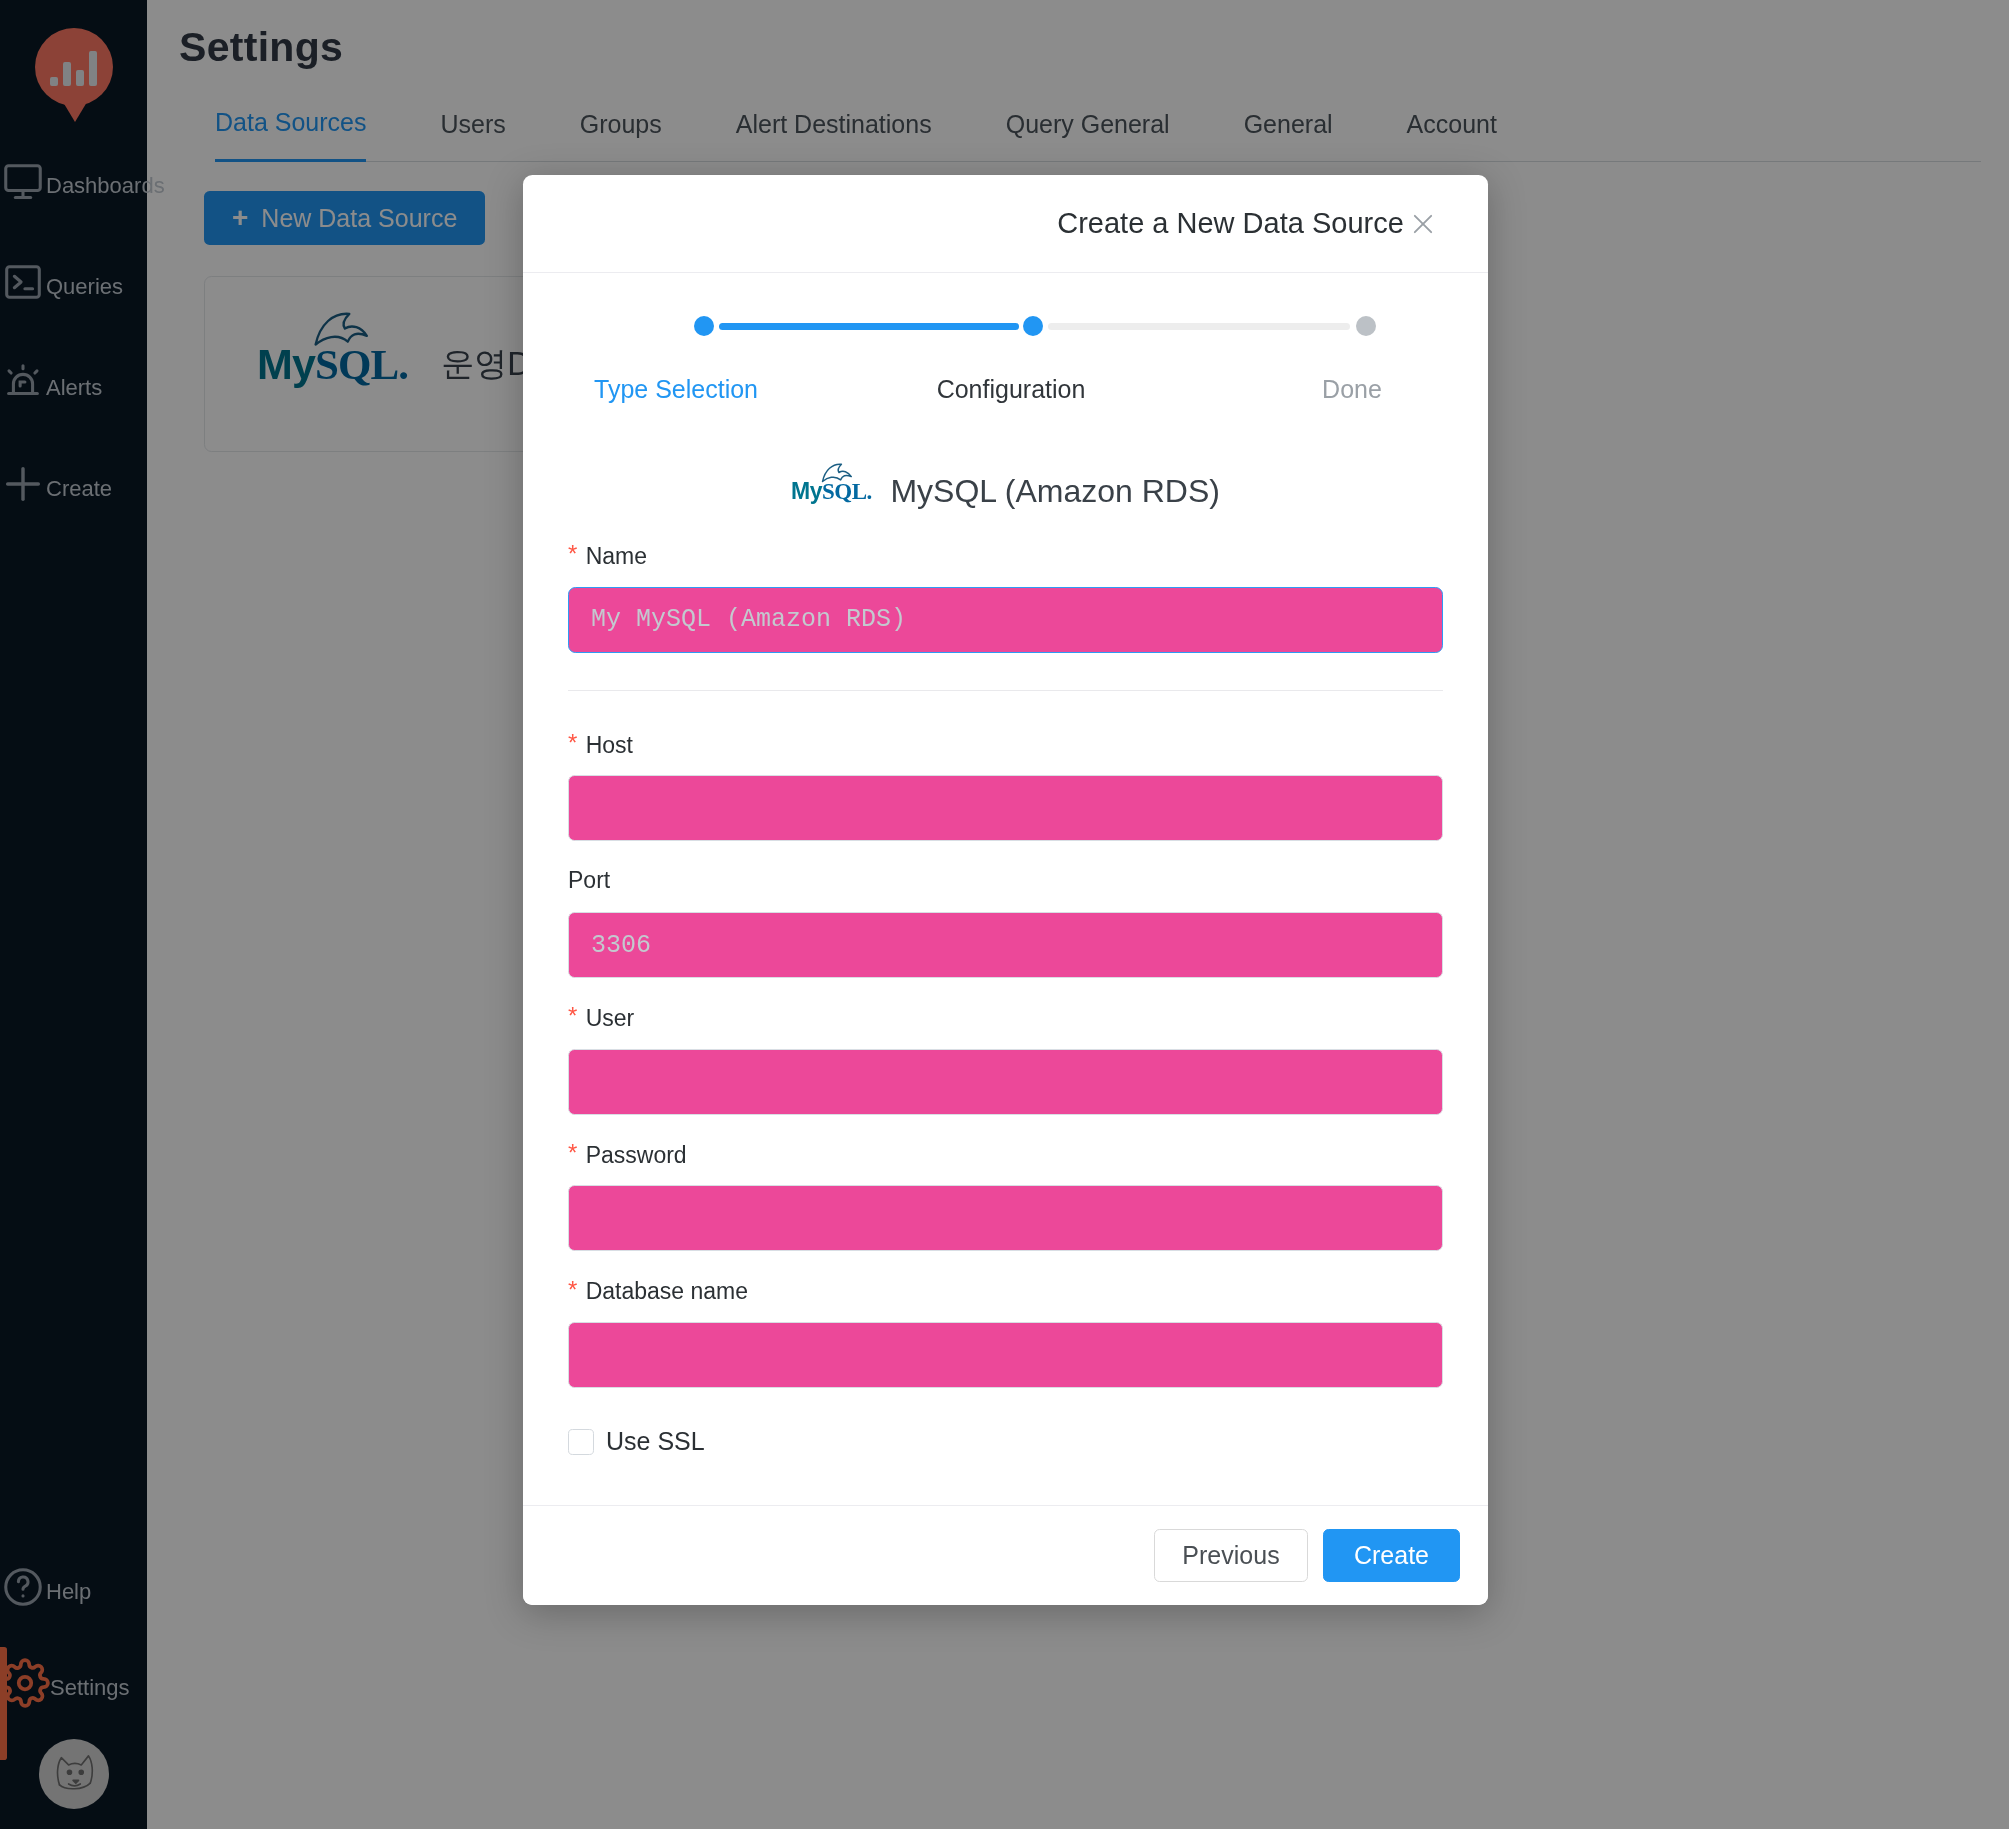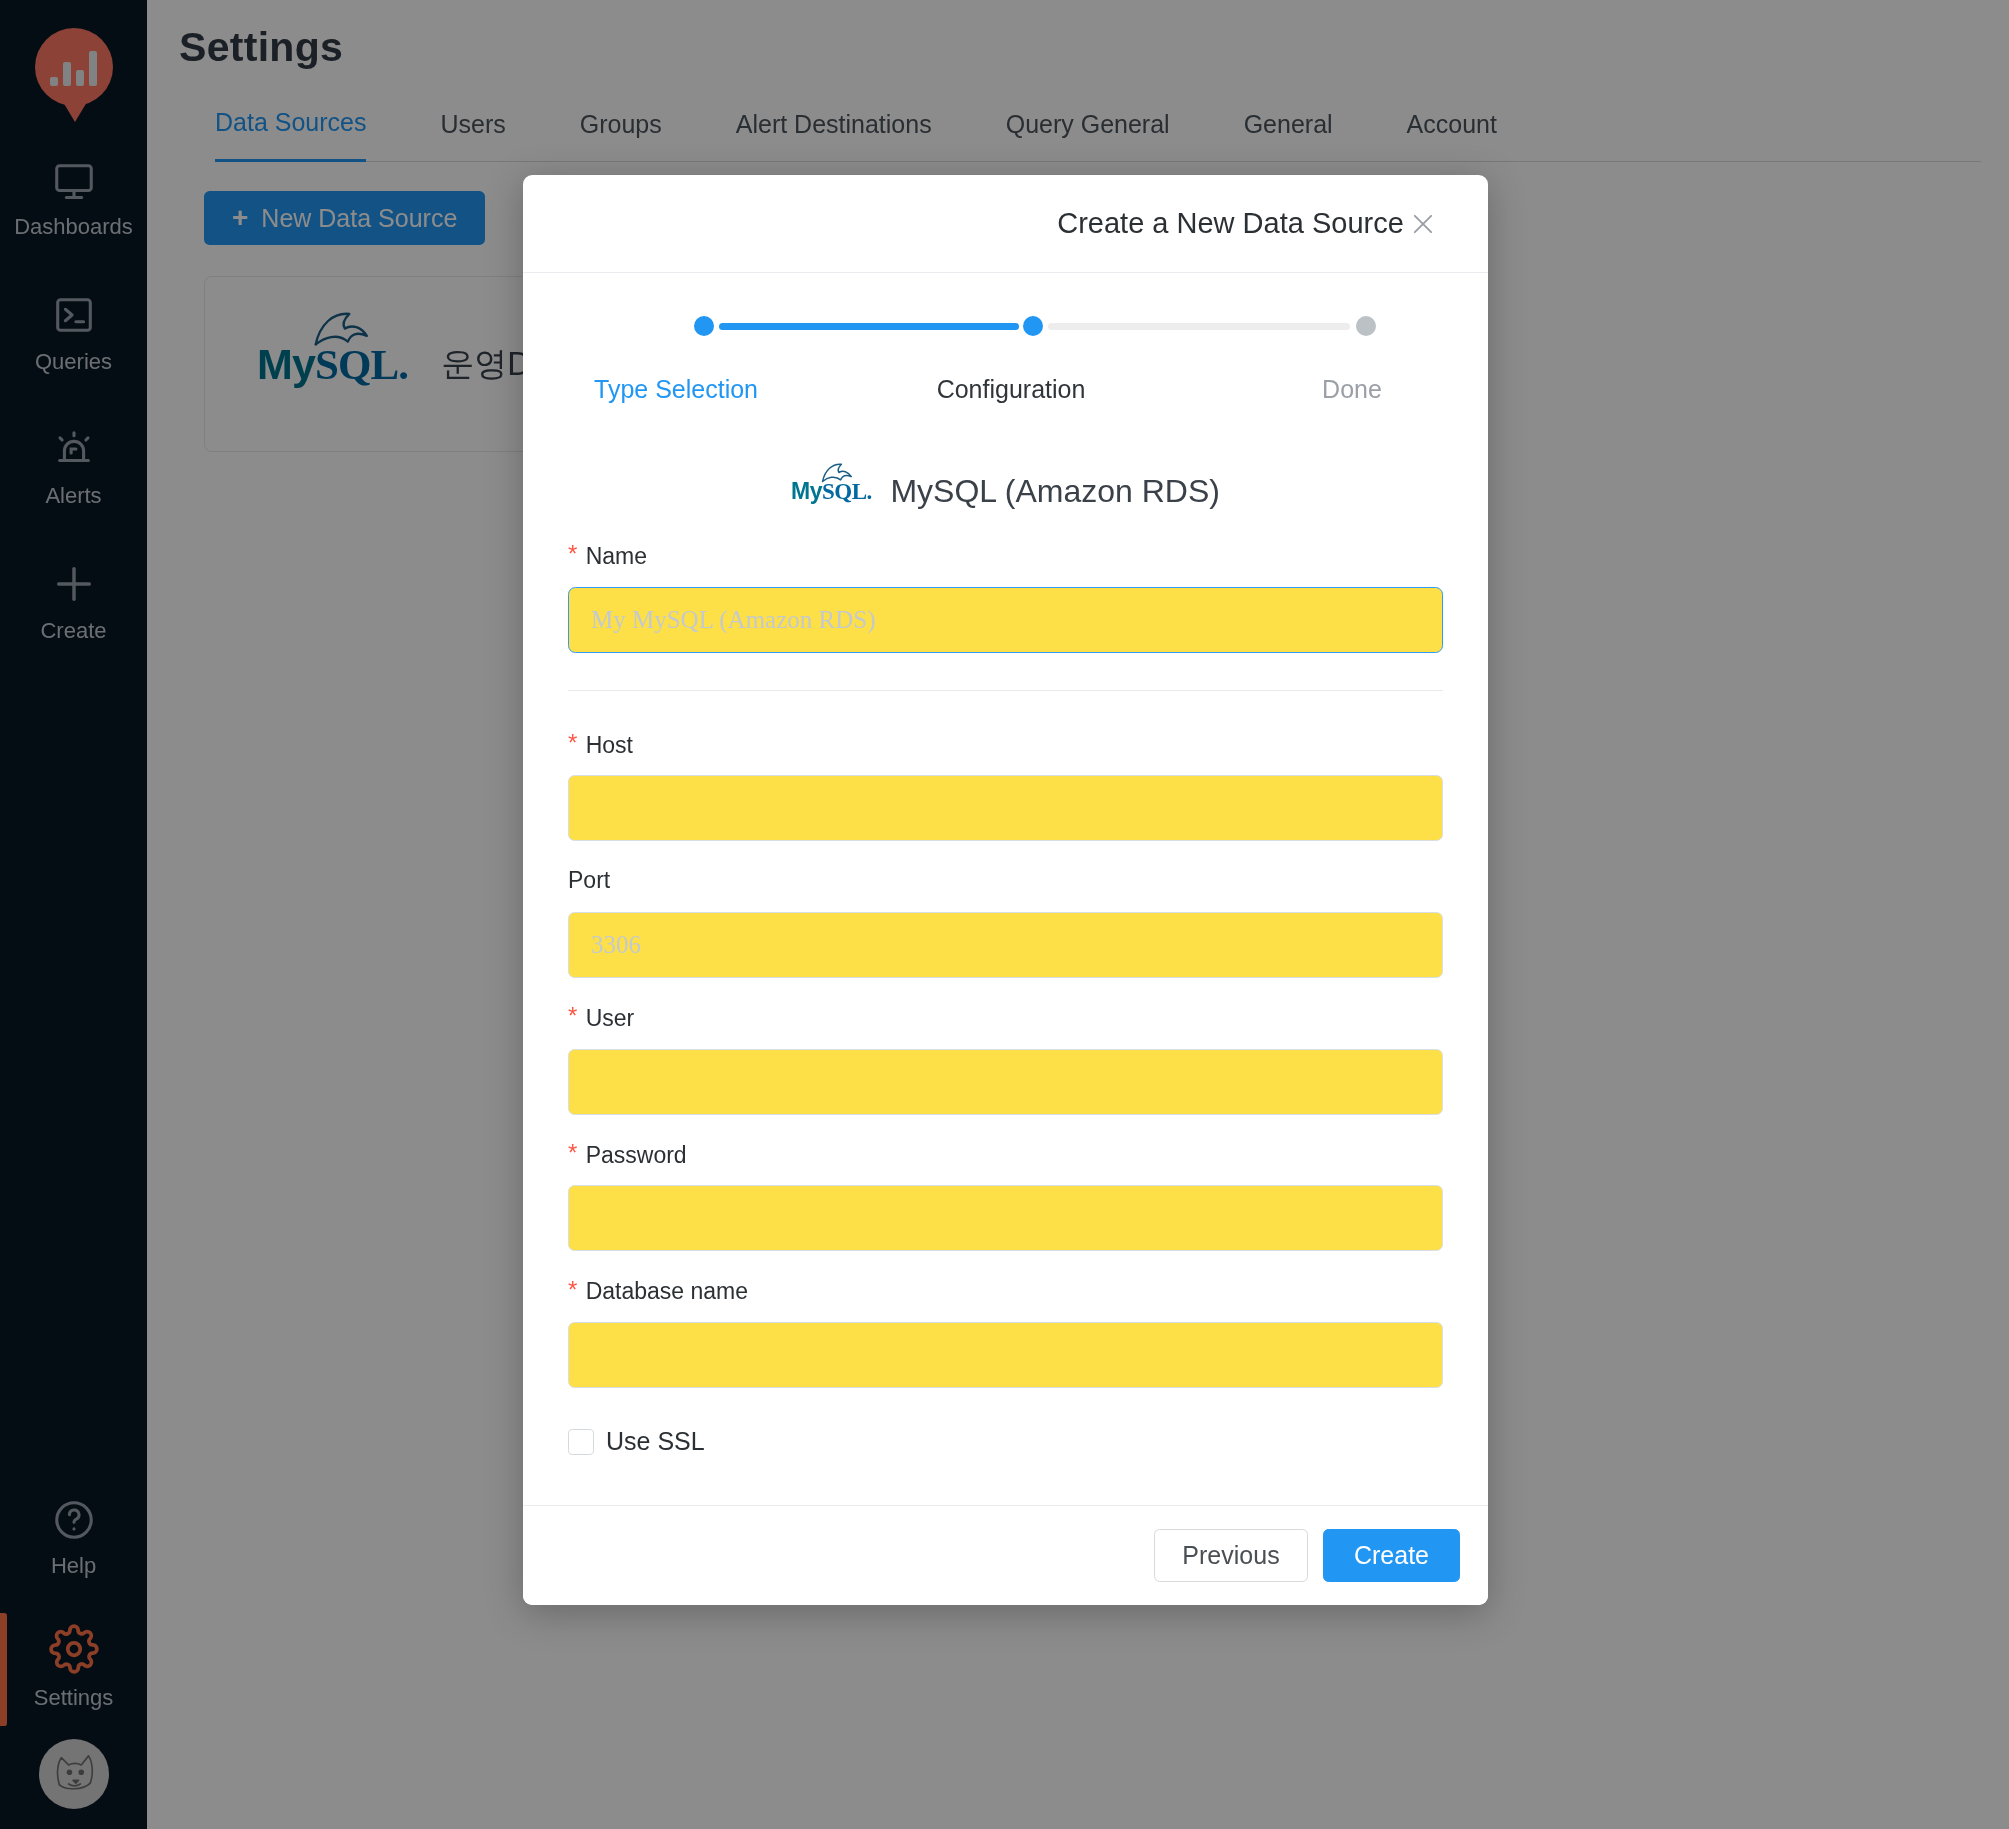--- a/index.html
+++ b/index.html
@@ -35,21 +35,21 @@
   .logo-tail {
     position: absolute; left: 28px; top: 74px;
     width: 0; height: 0;
     border-left: 12px solid transparent;
     border-right: 12px solid transparent;
     border-top: 20.4px solid #ff7964;
   }
   .side-nav { display: flex; flex-direction: column; align-items: center; width: 100%; }
   .side-item {
     position: relative;
-    display: flex; flex-direction: column; align-items: center;
+    display: flex; flex-direction: row; align-items: center;
     width: 100%; cursor: pointer; color: #aeb6bf;
   }
   .side-item svg { stroke: #99a3ad; }
   .side-item .side-label { margin-top: 7.4px; font-size: 22px; color: #c3cad2; }
   .side-nav.top .side-item:first-child { margin-top: 52px; }
   .side-nav.top .side-item { margin-bottom: 52px; }
   .side-spacer { flex: 1 1 auto; }
   .side-item.active .side-label { color: #c3cad2; }
   .side-item.active svg { stroke: #ff7147; }
   .active-indicator {
@@ -159,22 +159,22 @@
 
   
   .field { margin-top: 26px; }
   .field.first { margin-top: 32px; }
   .field-label-row { display: flex; align-items: baseline; gap: 8.3px; height: 28px; }
   .req { color: #ff5745; font-size: 24px; position: relative; top: -1.9px; }
   .field-label { font-size: 23px; font-weight: 500; color: #2b3034; }
   .field input {
     margin-top: 16.7px; width: 100%; height: 66px;
     border: 0.9px solid #d9dee4; border-radius: 6.5px;
-    padding: 0 22px; font-size: 25px; font-family: Liberation Serif, serif; color: #333;
-    outline: none; background: #fde047;
+    padding: 0 22px; font-size: 25px; font-family: Liberation Mono, monospace; color: #333;
+    outline: none; background: #ec4899;
   }
   .field input::placeholder { color: #c3c9cf; }
   .field input.focused { border: 1.9px solid #2e9bf5; border-radius: 7.4px; }
   .section-divider { border: none; border-top: 0.9px solid #e9e9ec; margin-top: 37px; }
   .field.after-divider { margin-top: 40px; }
 
   .ssl-row { margin-top: 39px; display: flex; align-items: center; gap: 12px; }
   .checkbox {
     width: 26px; height: 26px; border: 0.9px solid #d4d9de; border-radius: 4.6px;
     background: #fff; cursor: pointer; flex: 0 0 auto;

